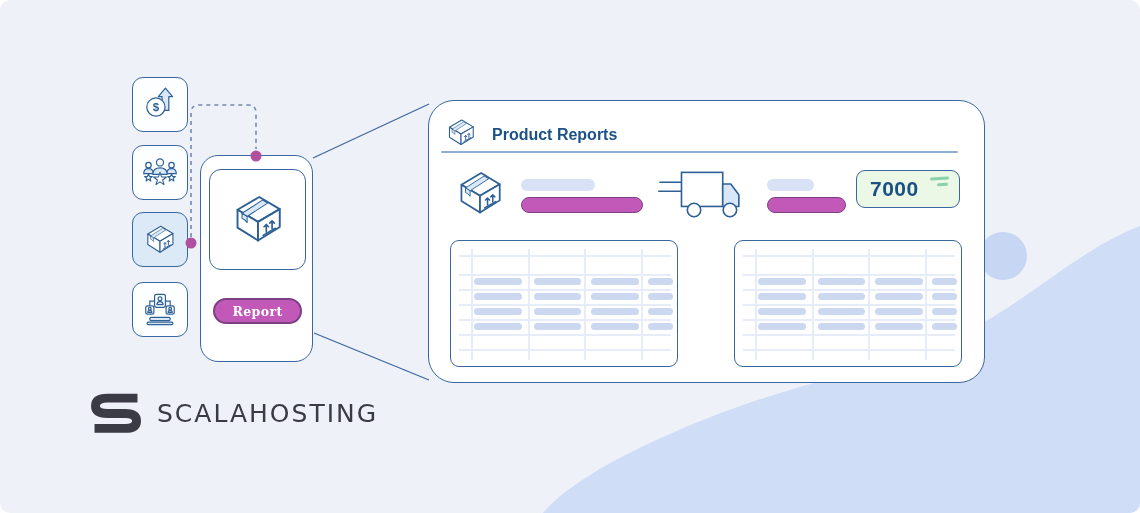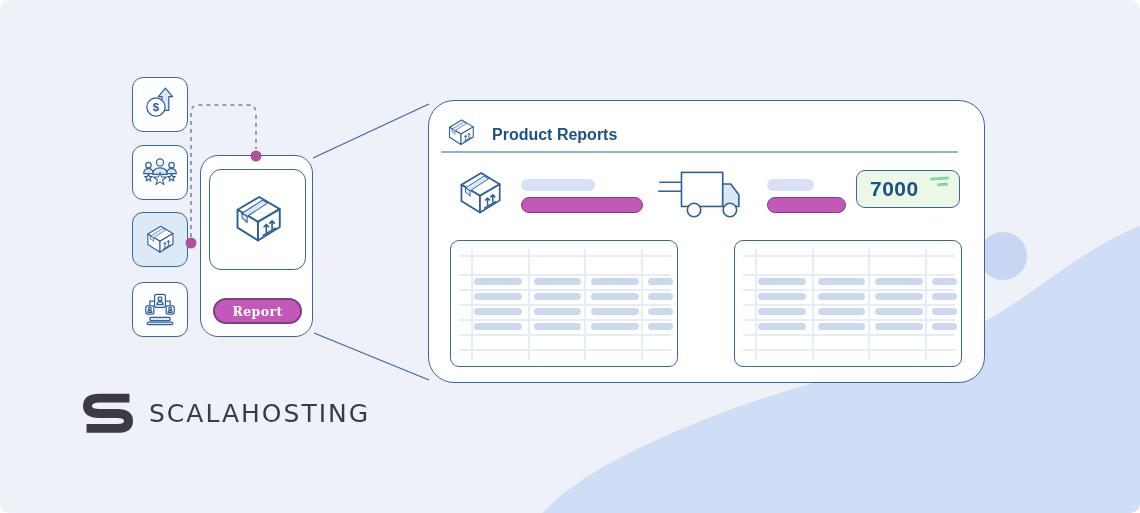--- a/index.html
+++ b/index.html
@@ -25,21 +25,21 @@
   .callout{stroke:var(--outline);stroke-width:1.2;}
 
   
   #sidebar{position:absolute;left:132px;top:0;width:56px;height:513px;}
   .tile{position:absolute;left:0;width:56px;height:55px;background:#fdfeff;
         border:1.6px solid var(--outline);border-radius:11px;display:flex;
         align-items:center;justify-content:center;cursor:pointer;}
   .tile.selected{background:var(--tile-selected);}
 
   
-  .card{position:absolute;left:200px;top:155px;width:113px;height:182px;background:#fff;
+  .card{position:absolute;left:200px;top:155px;width:113px;height:207px;background:#fff;
         border:1.6px solid var(--outline);border-radius:18px;}
   .card-frame{position:absolute;left:8px;top:13px;width:97px;height:101px;
         border:1.3px solid var(--outline);border-radius:12px;display:flex;
         align-items:center;justify-content:center;}
   .report-btn{position:absolute;left:12px;top:142px;width:89px;height:26px;border-radius:13px;
         background:var(--magenta);border:2px solid var(--magenta-border);color:#fff;
         font:700 12.5px "DejaVu Serif",serif;letter-spacing:.4px;display:flex;
         align-items:center;justify-content:center;cursor:pointer;padding:0;}
 
   
@@ -58,21 +58,21 @@
   .bdash{position:absolute;height:2.5px;border-radius:1.5px;background:var(--badge-dash);transform:rotate(-4deg);}
 
   
   .rtable{position:absolute;top:240px;width:228px;height:127px;background:#fff;
         border:1.6px solid var(--outline);border-radius:9px;overflow:hidden;}
   .gv{position:absolute;top:8px;width:1.5px;height:111px;background:var(--grid);}
   .gh{position:absolute;left:8px;width:212px;height:1.5px;background:var(--grid);}
   .skb{position:absolute;height:7px;border-radius:3.5px;background:var(--skeleton);}
 
   
-  .logo{position:absolute;left:80px;top:390px;display:flex;align-items:center;gap:13px;}
+  .logo{position:absolute;left:88px;top:390px;display:flex;align-items:center;gap:13px;}
   .logo-mark{flex:0 0 auto;}
   .logo-mark path{fill:none;stroke:var(--logo-ink);stroke-width:9.5;}
   .logo-text{font:400 25px "DejaVu Sans",sans-serif;color:var(--logo-ink);letter-spacing:2px;}
 </style>
 </head>
 <body>
 
 <div class="stage">
 
   <svg width="0" height="0" style="position:absolute" aria-hidden="true">

